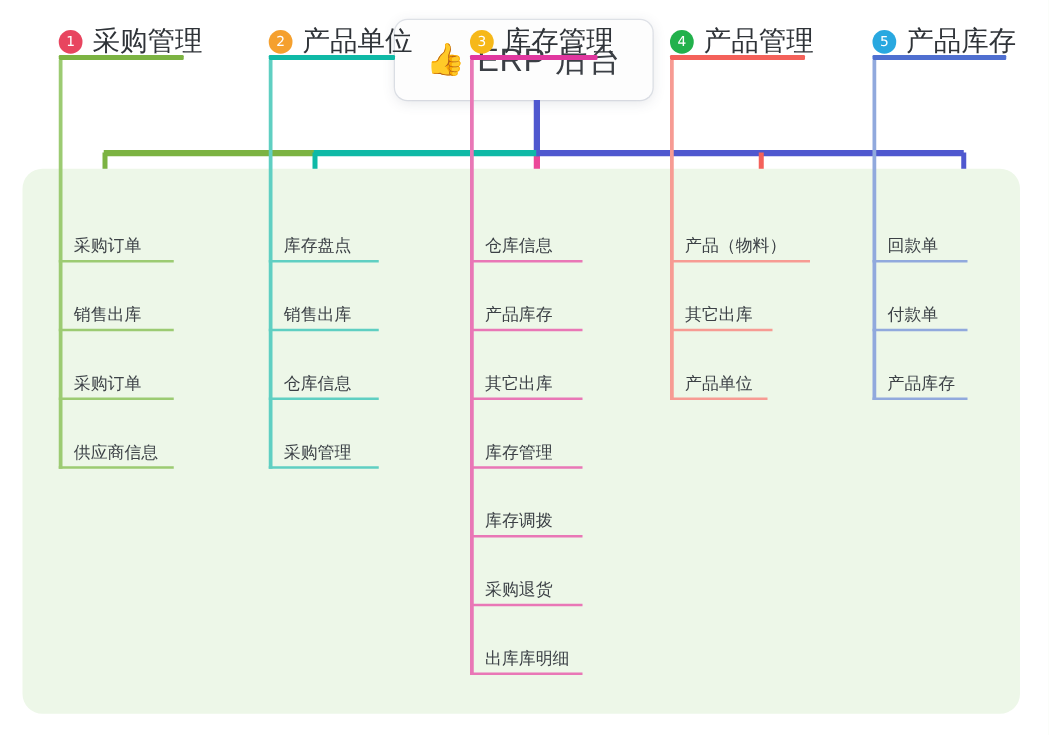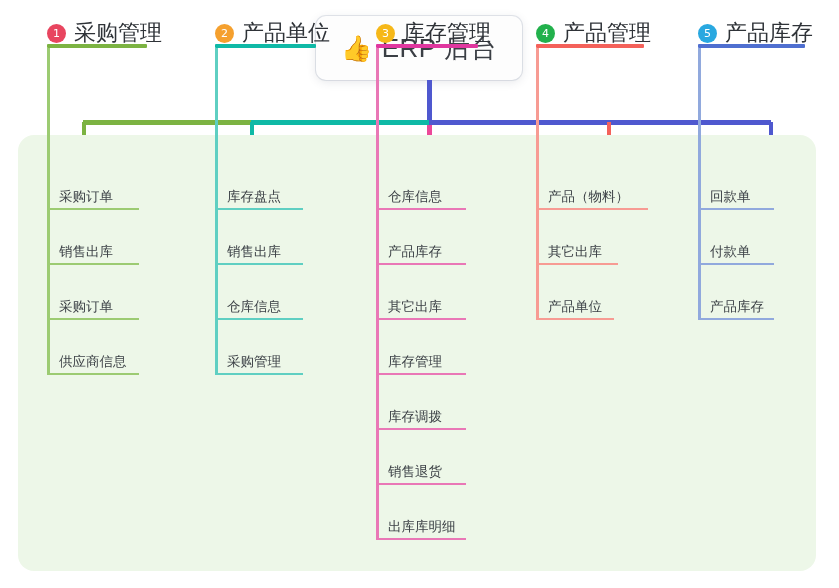--- a/index.html
+++ b/index.html
@@ -165,21 +165,21 @@
         </div>
         <div class="leaf" style="top: 349px; left: 0px; height: 26px;">
           <span class="leaf-label">库存管理</span>
           <div class="leaf-rule" style="width: 90px; background: rgb(233, 119, 182);"></div>
         </div>
         <div class="leaf" style="top: 404px; left: 0px; height: 26px;">
           <span class="leaf-label">库存调拨</span>
           <div class="leaf-rule" style="width: 90px; background: rgb(233, 119, 182);"></div>
         </div>
         <div class="leaf" style="top: 459px; left: 0px; height: 26px;">
-          <span class="leaf-label">销售退货</span>
+          <span class="leaf-label">采购退货</span>
           <div class="leaf-rule" style="width: 90px; background: rgb(233, 119, 182);"></div>
         </div>
         <div class="leaf" style="top: 514px; left: 0px; height: 26px;">
           <span class="leaf-label">出库库明细</span>
           <div class="leaf-rule" style="width: 90px; background: rgb(233, 119, 182);"></div>
         </div>
       </div>
       <div class="col" style="left: 536px;">
         <div class="col-head" style="top: 18px;">
           <span class="badge" style="background: rgb(34, 177, 76);">4</span>

